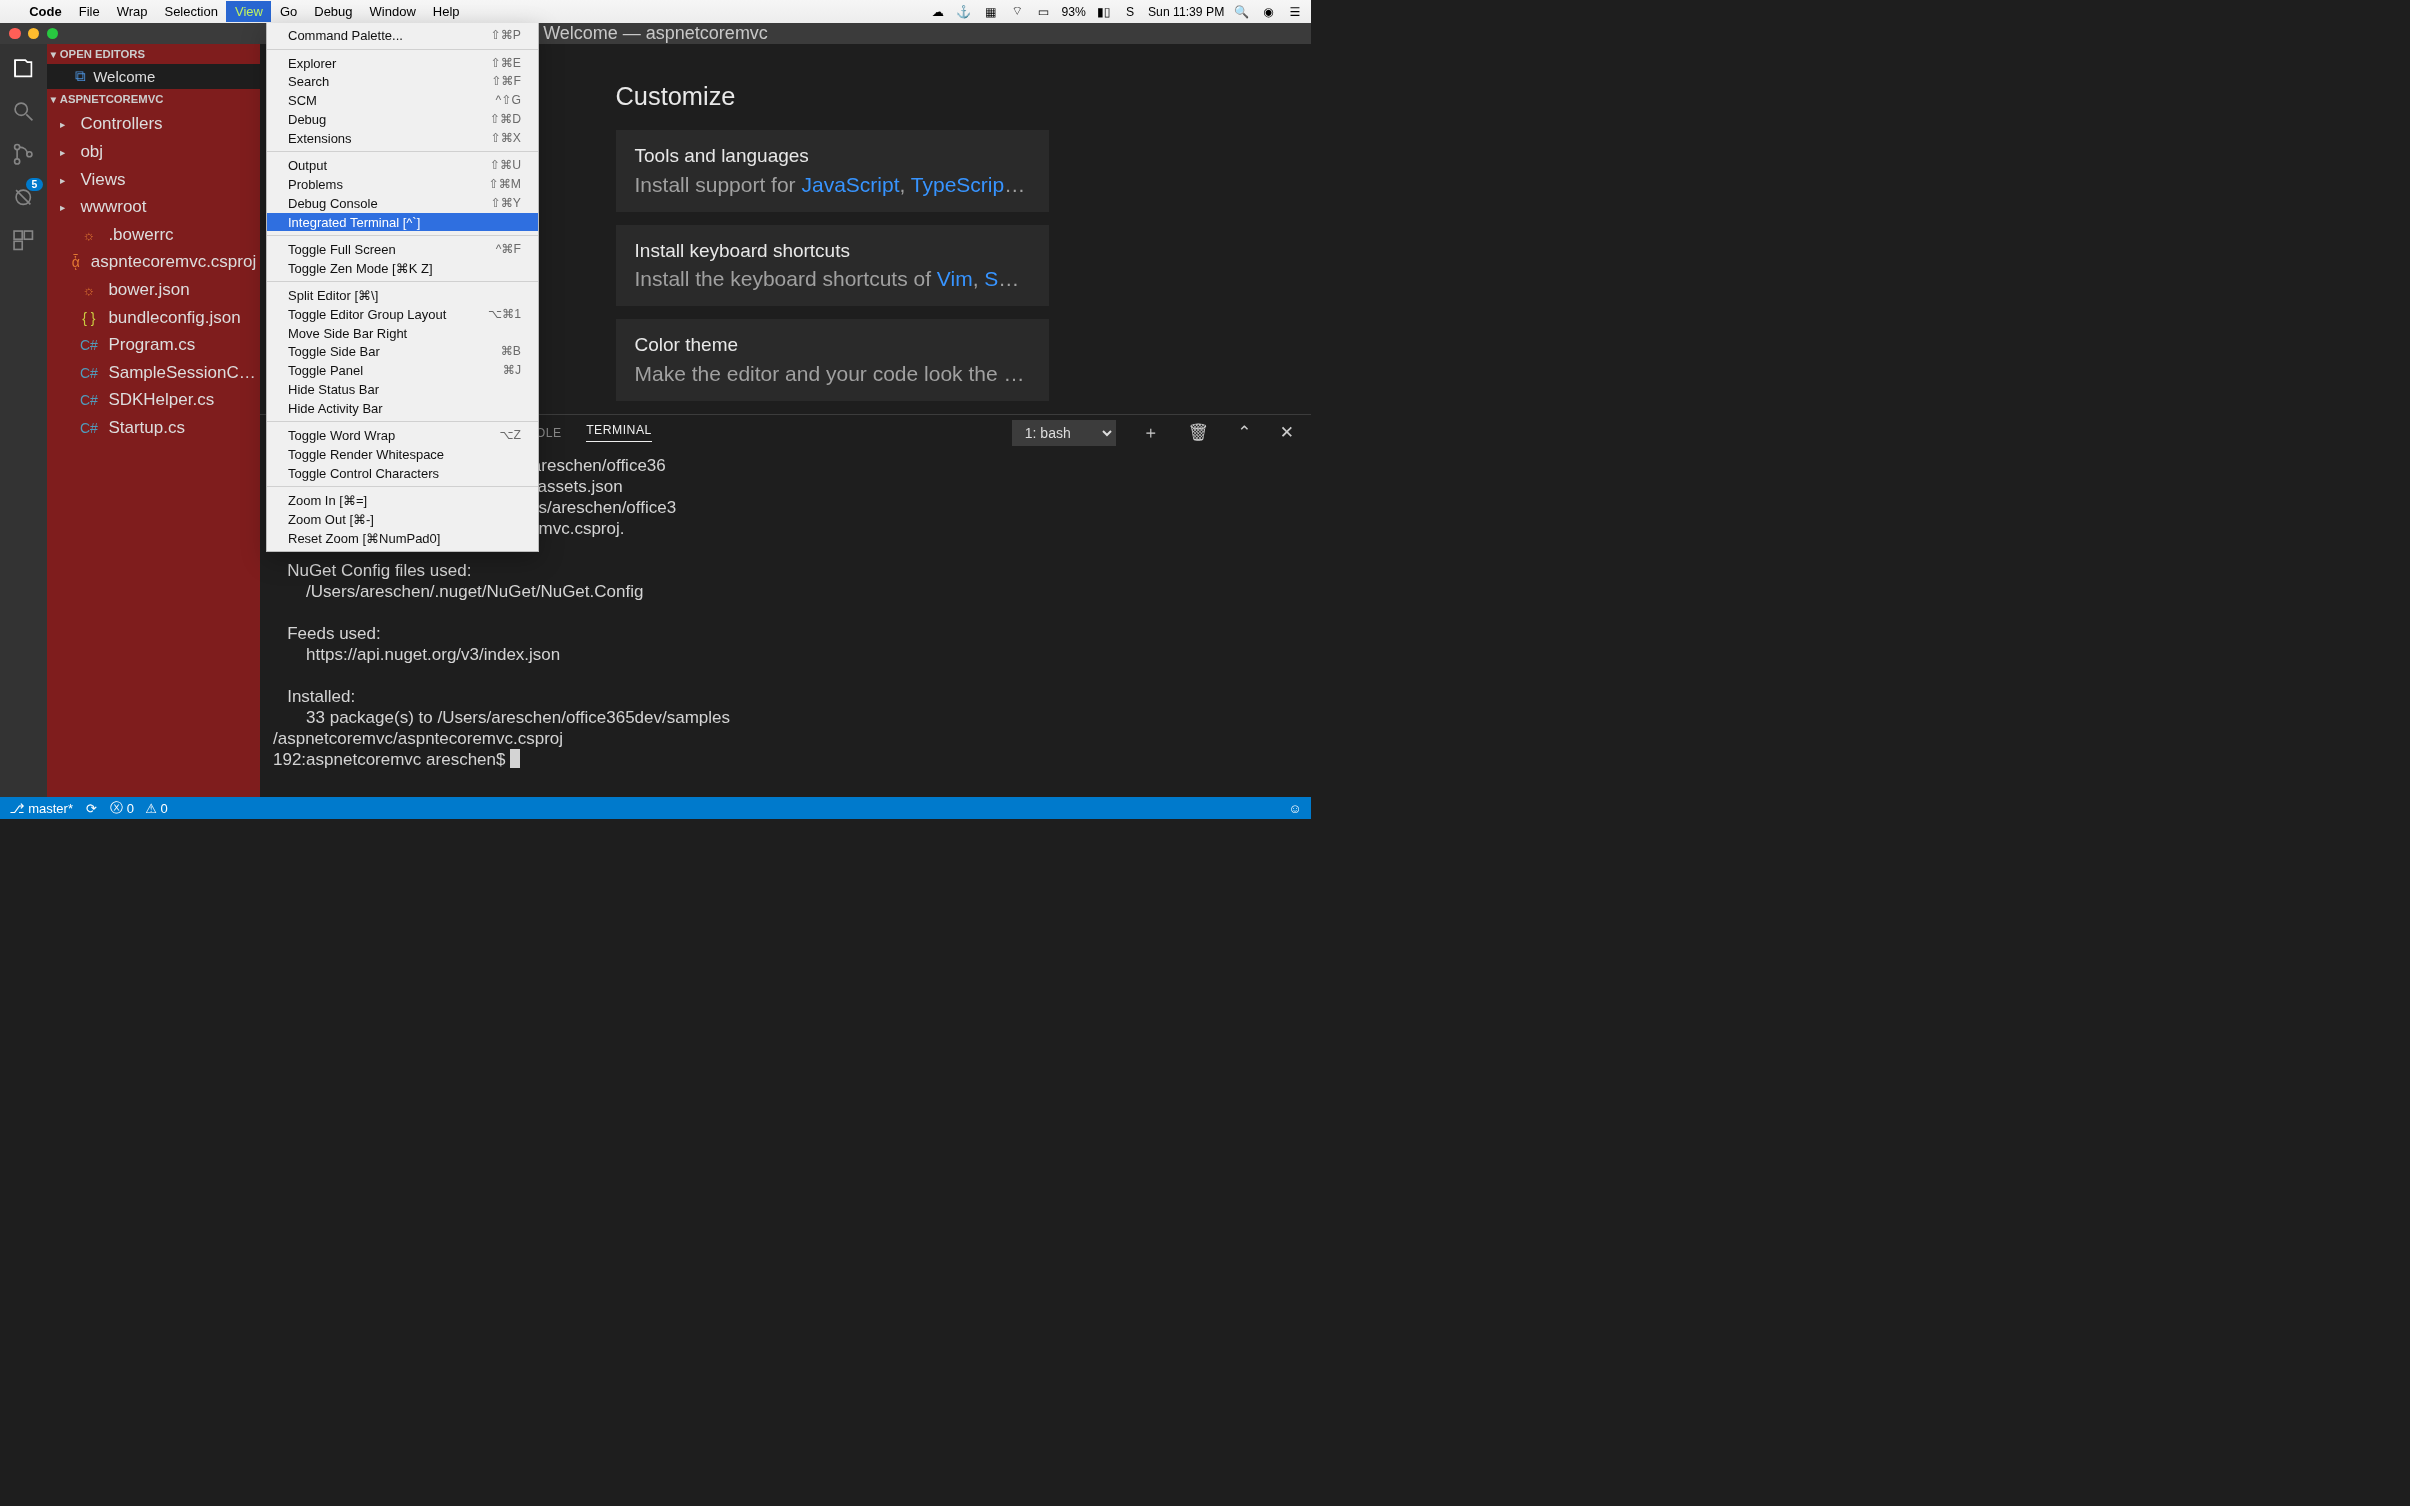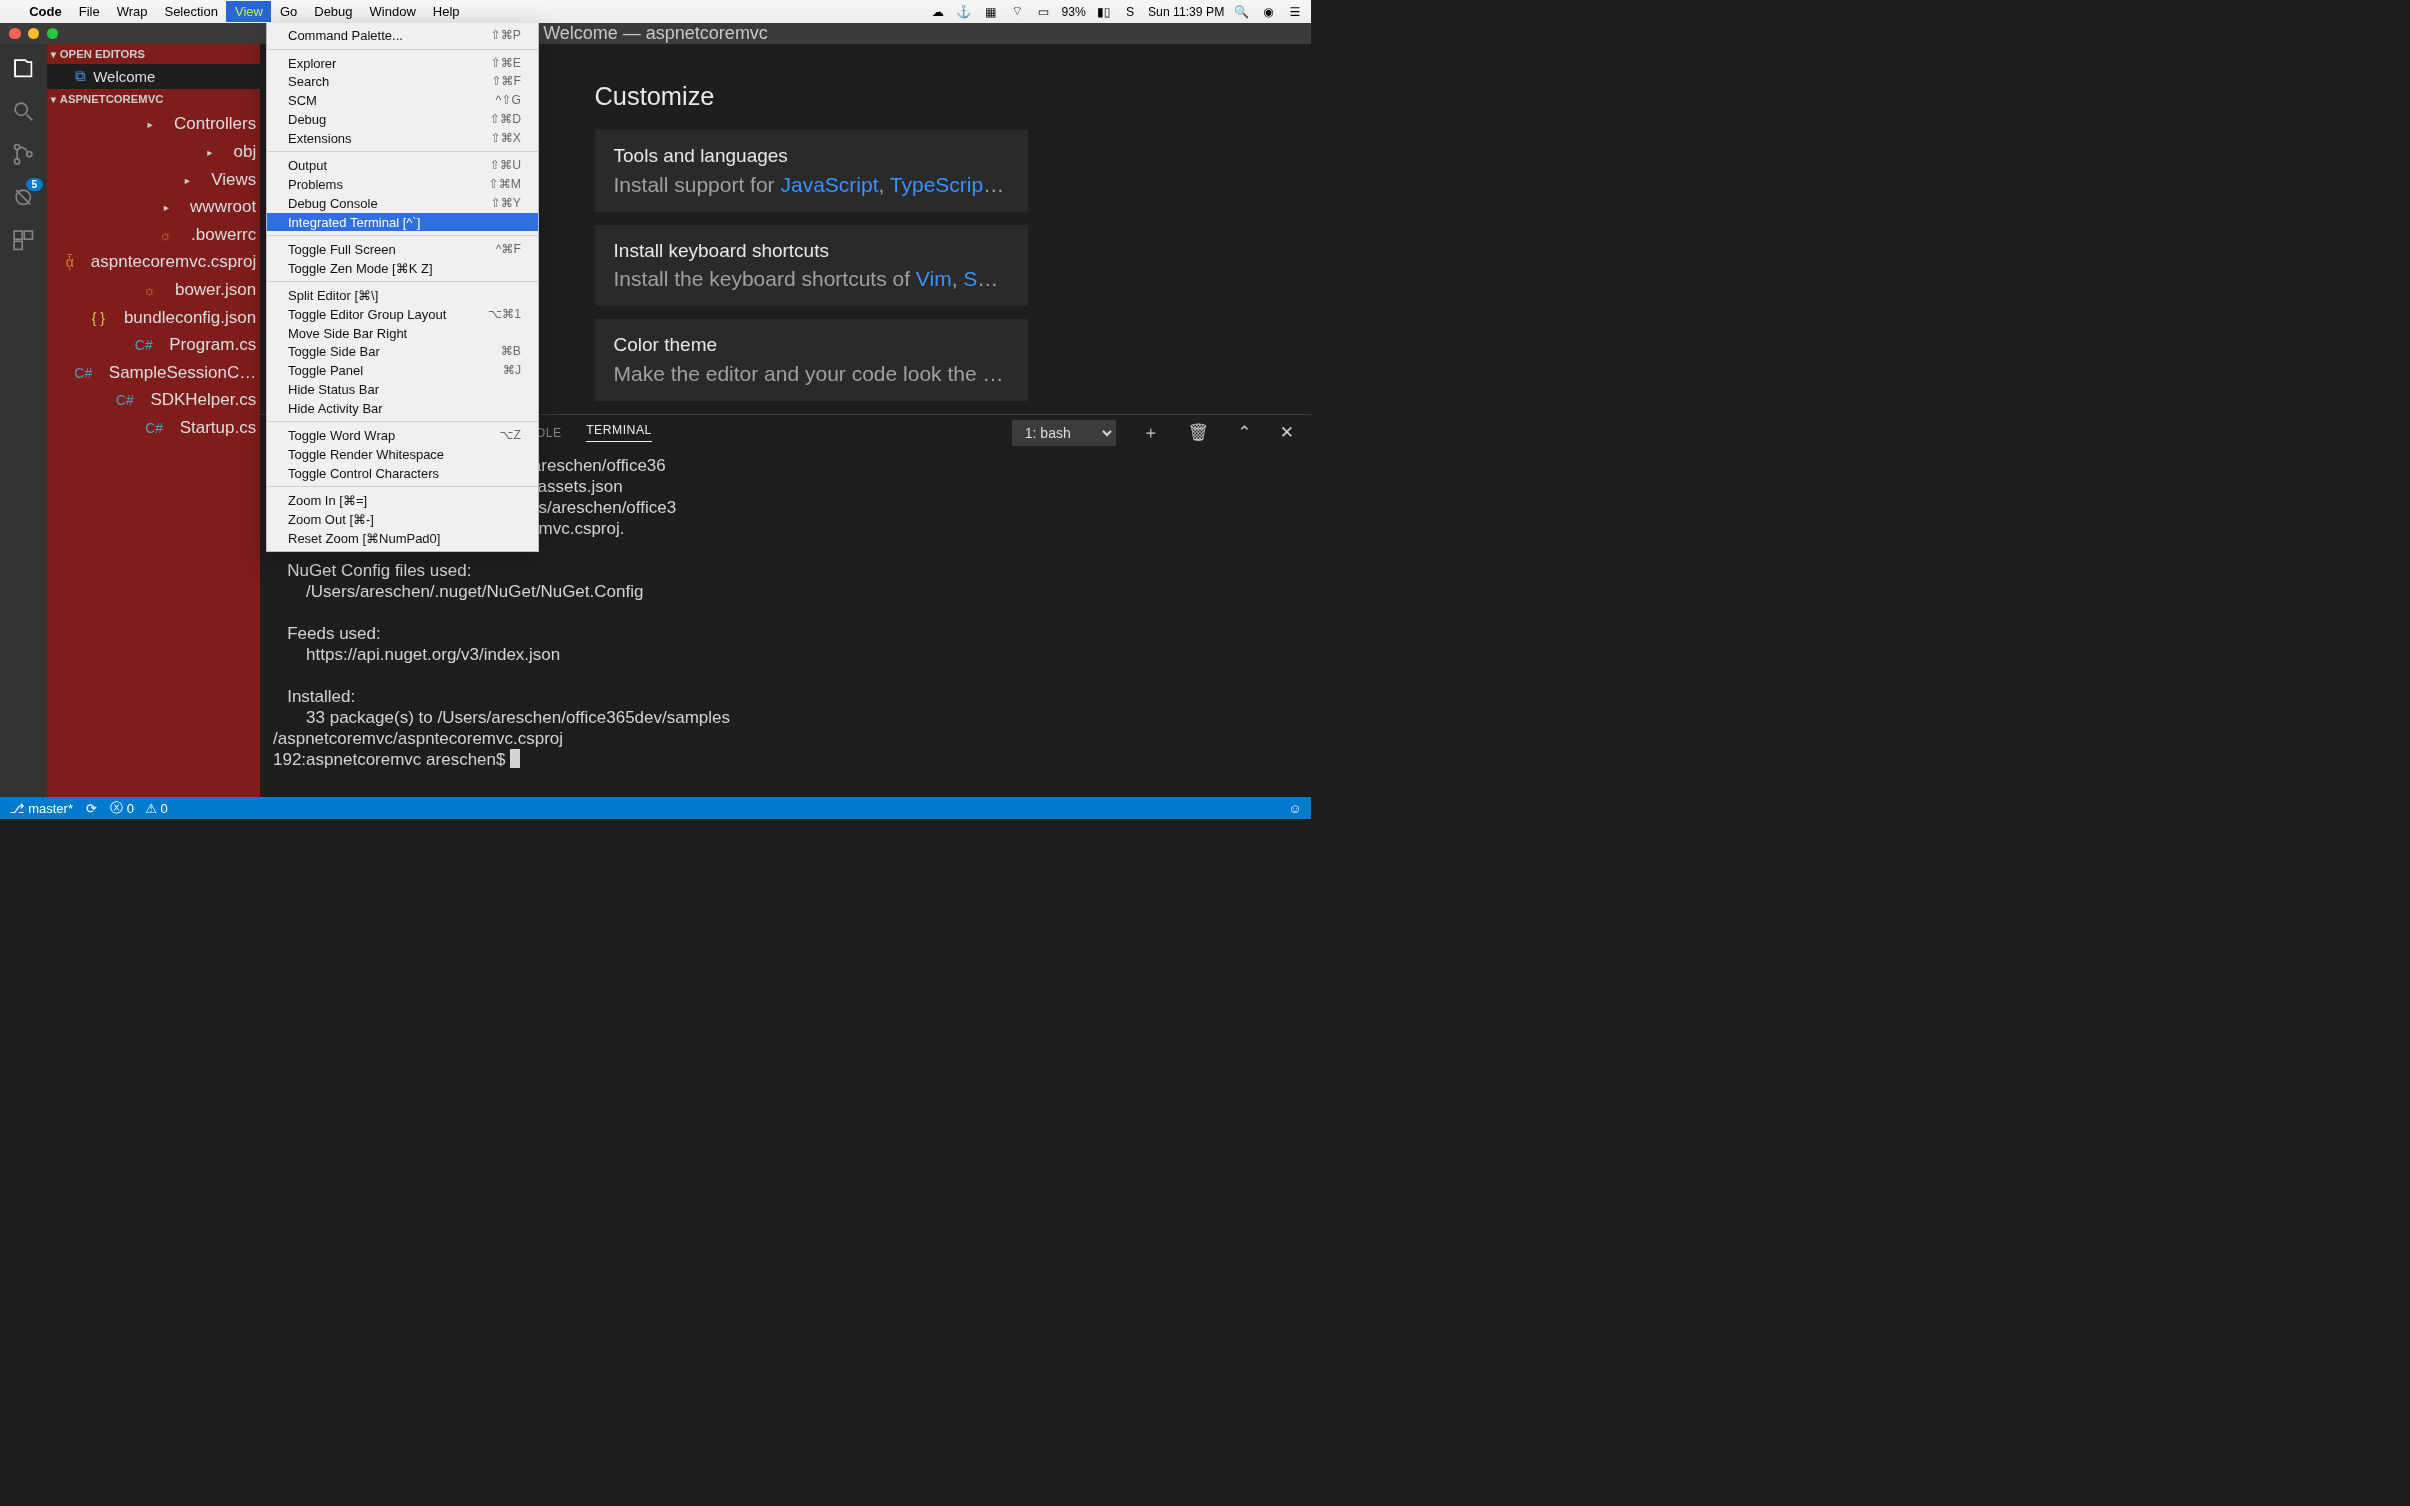--- a/index.html
+++ b/index.html
@@ -35,27 +35,27 @@
 .activitybar { width:47px; background:#333; display:flex; flex-direction:column; align-items:center; padding-top:11.3px; gap:17px; color:#858585; position:relative; }
 .activitybar .aicon { width:26px; height:26px; display:flex; align-items:center; justify-content:center; cursor:pointer; }
 .activitybar .aicon svg { width:24.5px; height:24.5px; fill:none; stroke:#858585; stroke-width:1.6; }
 .activitybar .aicon.active svg { stroke:#fff; }
 .badge { position:absolute; top:134px; left:26px; background:#007acc; color:#fff; border-radius:9.4px; font-size:10.4px; padding:0.9px 5.6px; font-weight:600; }
 
 .sidebar { width:213px; background:#7f1d1d; color:#ccc; overflow:hidden; }
 .sidebar .section { font-size:11.3px; font-weight:700; color:#ccc; padding:3.8px 5.6px 3.8px 3.8px; display:flex; align-items:center; gap:3.8px; }
 .sidebar .tabrow { display:flex; align-items:center; gap:7.5px; padding:3.8px 5.6px 3.8px 28px; color:#ddd; font-size:15px; background:#1e1e1e; }
 .tree { padding:1.9px 0 0 0; }
-.tree .node { display:flex; align-items:center; gap:17px; padding:3.8px 3.8px 3.8px 13px; font-size:17px; color:#ddd; cursor:pointer;justify-content:flex-end; }
+.tree .node { display:flex; align-items:center; gap:11px; padding:3.8px 3.8px 3.8px 13px; font-size:17px; color:#ddd; cursor:pointer; }
 .tree .node .tw { width:9.4px; color:#c5c5c5; font-size:10.4px; }
 .tree .node .ficon { width:17px; display:inline-flex; justify-content:center; font-size:14px; }
 .col-orange{color:#e37933}.col-yellow{color:#cbcb41}.col-blue{color:#519aba}
 
 .editor { flex:1; display:flex; flex-direction:column; background:#1e1e1e; color:#ccc; position:relative; overflow:hidden;}
-.welcome-area { padding:38px 28px 0 207px; display:flex; gap:74px; }
+.welcome-area { padding:38px 28px 0 207px; display:flex; gap:95px; }
 .welcome-area .col { flex:0 0 auto; }
 .welcome-area h2 { font-weight:300; font-size:25.4px; color:#e8e8e8; margin-bottom:19px; }
 .card { background:#2a2a2a; padding:15px 19px; margin-bottom:13px; width:433px; }
 .card h3 { font-size:19px; font-weight:400; color:#e8e8e8; margin-bottom:5.6px; }
 .card p { font-size:21px; color:#a0a0a0; white-space:nowrap; overflow:hidden; text-overflow:ellipsis; }
 .card a { color:#3794ff; }
 .fragment { color:#3794ff; font-size:17px; padding-left:0; }
 .tilde { color:#888; font-size:17px; padding-top:15px; }
 
 

